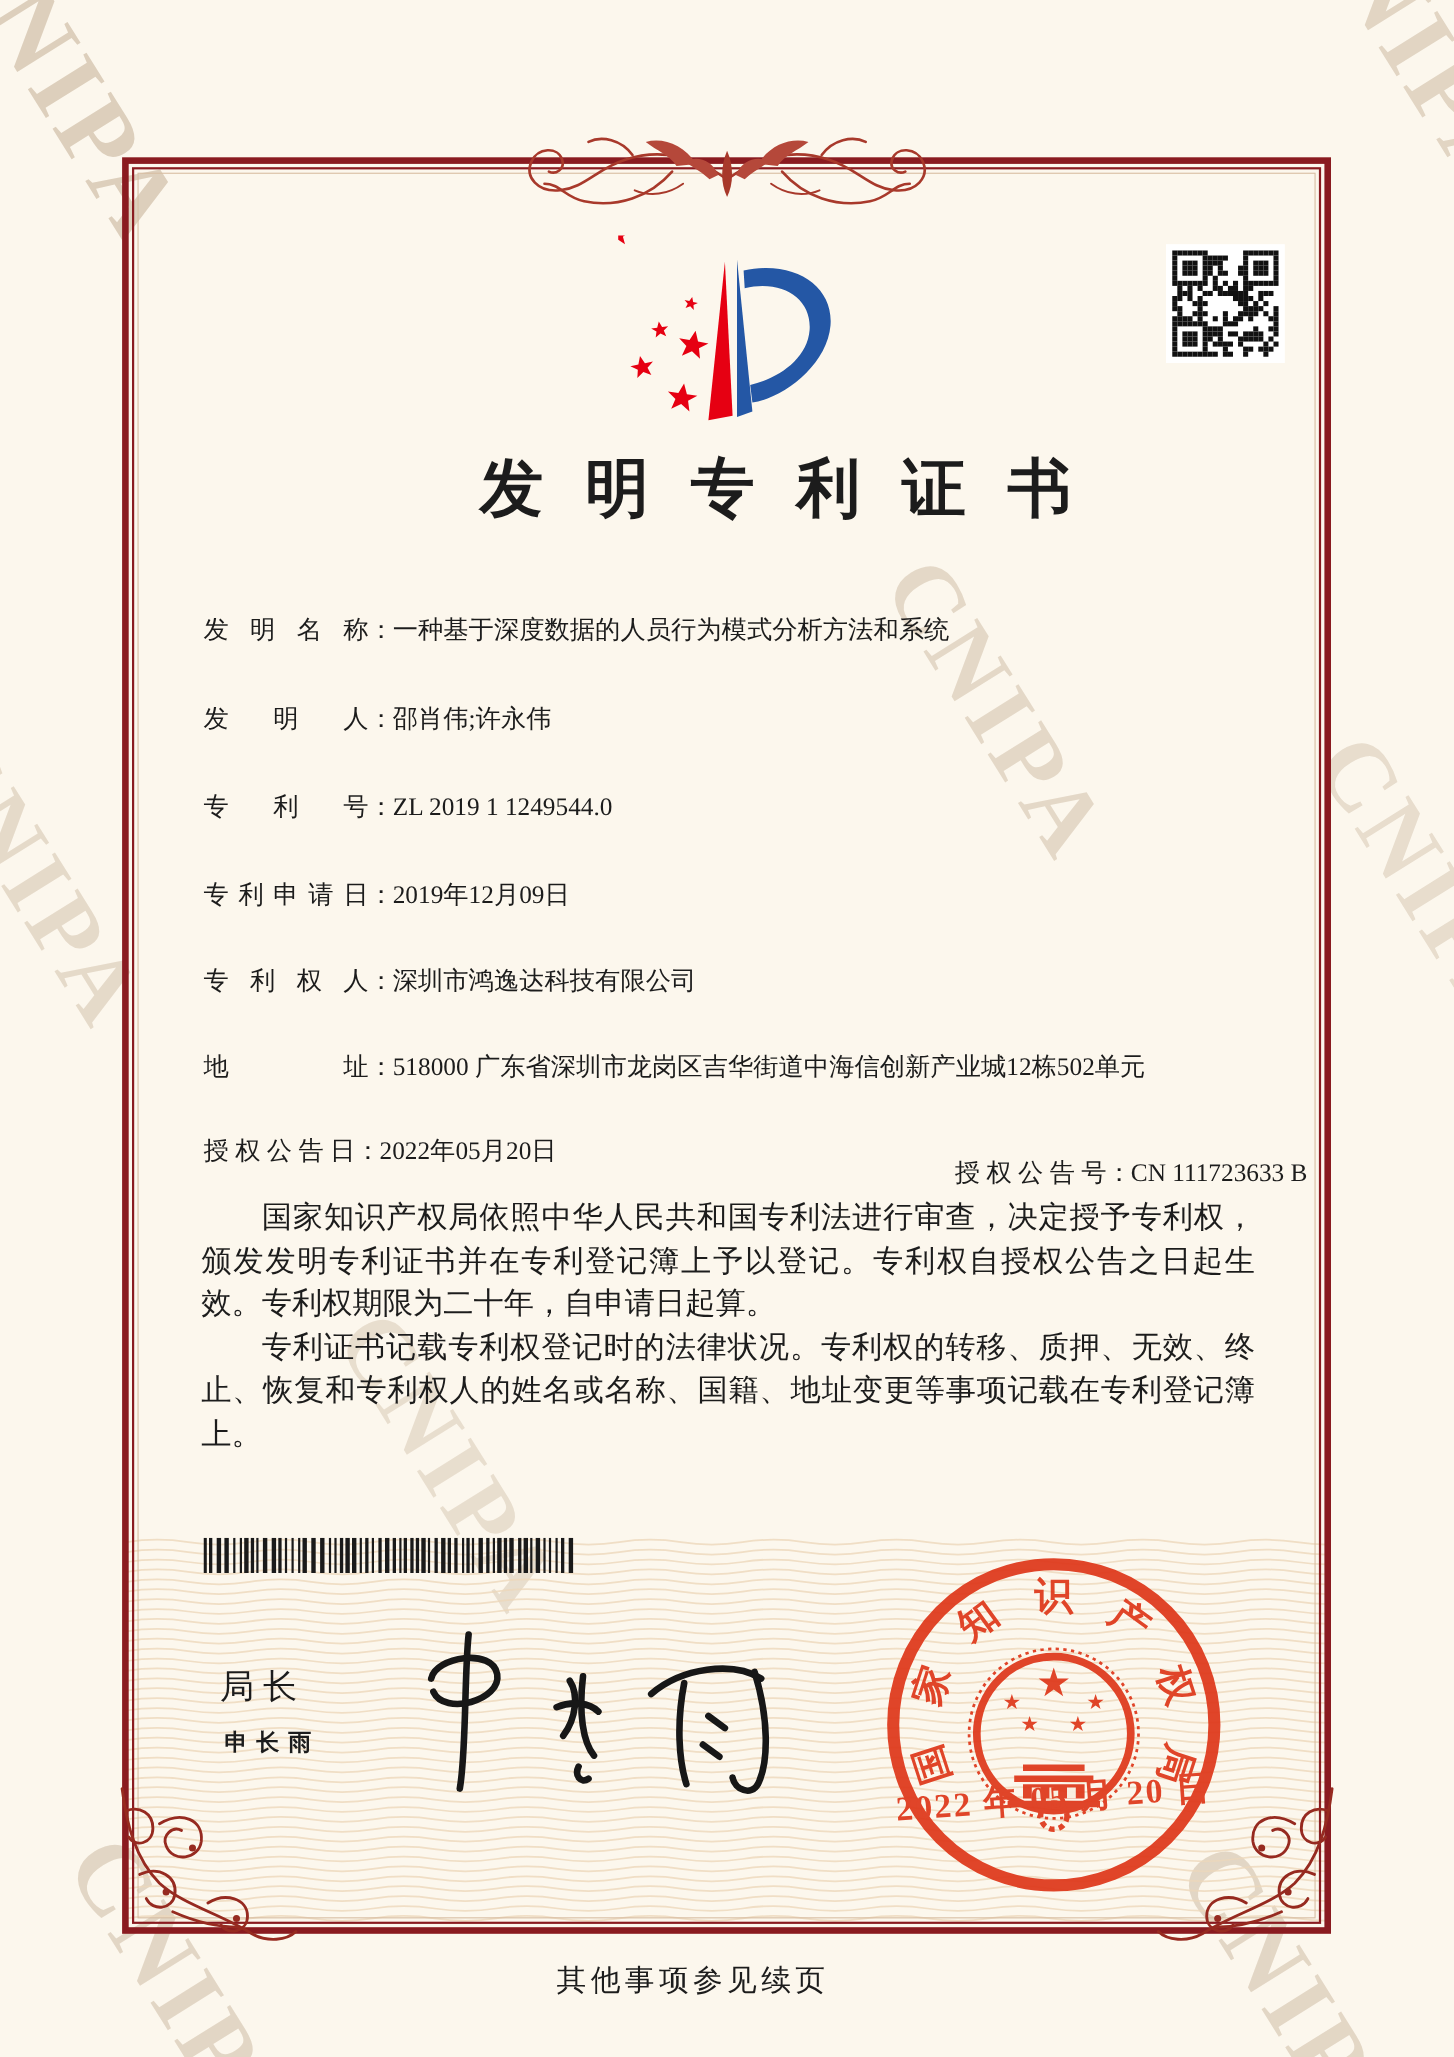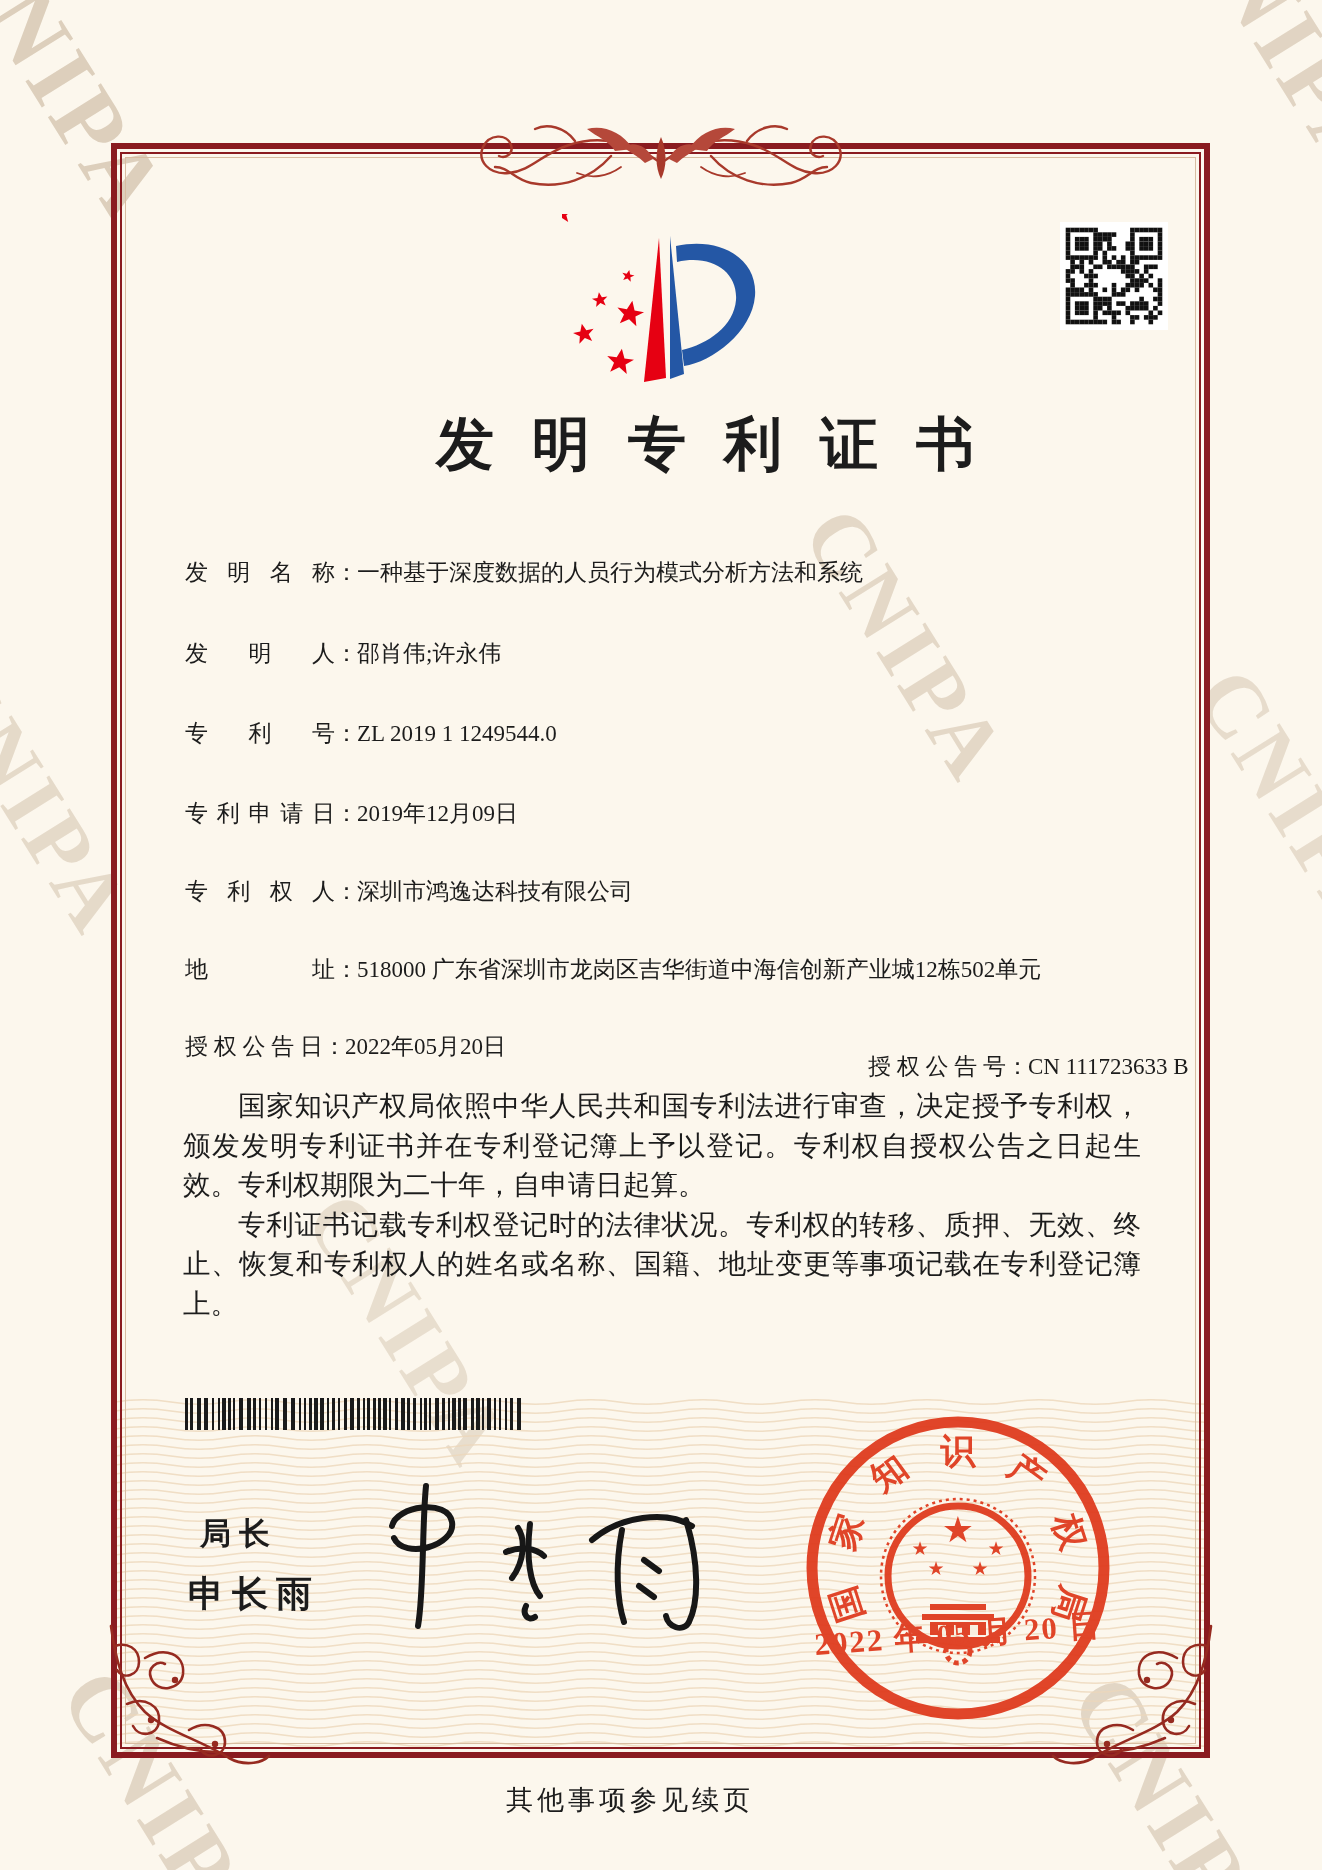--- a/index.html
+++ b/index.html
@@ -22,23 +22,23 @@
   .fvalue{display:inline-block;max-width:705px;vertical-align:top;}
   .grant2{position:absolute;left:683px;top:0;white-space:nowrap;margin-top:20px;}
   .grant2 .flabel{width:138px;}
   
   .paras{position:absolute;left:183px;top:1086px;width:958px;font-size:27.5px;line-height:39.5px;text-align:justify;}
   .paras p{margin:0;text-indent:2em;}
   
   .barcode{position:absolute;left:185px;top:1398px;}
   
   .dir-label{position:absolute;left:200px;top:1513px;font-family:"Liberation Sans","DejaVu Sans",sans-serif;
-             font-weight:700;font-size:31px;letter-spacing:8px;}
-  .dir-name{position:absolute;left:188px;top:1570px;font-family:"Liberation Sans","DejaVu Sans",sans-serif;
-            font-weight:600;font-size:36px;letter-spacing:8px;}
+             font-weight:400;font-size:31px;letter-spacing:8px;}
+  .dir-name{position:absolute;left:204px;top:1570px;font-family:"Liberation Sans","DejaVu Sans",sans-serif;
+            font-weight:600;font-size:21px;letter-spacing:8px;}
   .sig{position:absolute;left:368px;top:1474px;}
   
   .seal{position:absolute;left:798px;top:1408px;width:320px;height:320px;opacity:.94;}
   .seal-ring{position:absolute;left:0;top:0;}
   .seal-char{position:absolute;font-size:35px;font-weight:bold;color:#df3a1d;font-family:"Liberation Serif",serif;}
   .seal-date{position:absolute;left:16px;top:206px;width:288px;text-align:center;font-size:31px;font-weight:bold;
              color:#df3a1d;letter-spacing:2px;transform:rotate(-4deg);font-family:"Liberation Serif",serif;}
   .emb-star{position:absolute;color:#df3a1d;transform:translate(-50%,-50%);line-height:1;}
   .page-ind{position:absolute;left:0;top:1706px;width:1260px;text-align:center;font-size:25px;letter-spacing:3px;}
   .foot-note{position:absolute;left:0;top:1782px;width:1260px;text-align:center;font-size:27px;letter-spacing:4px;}

